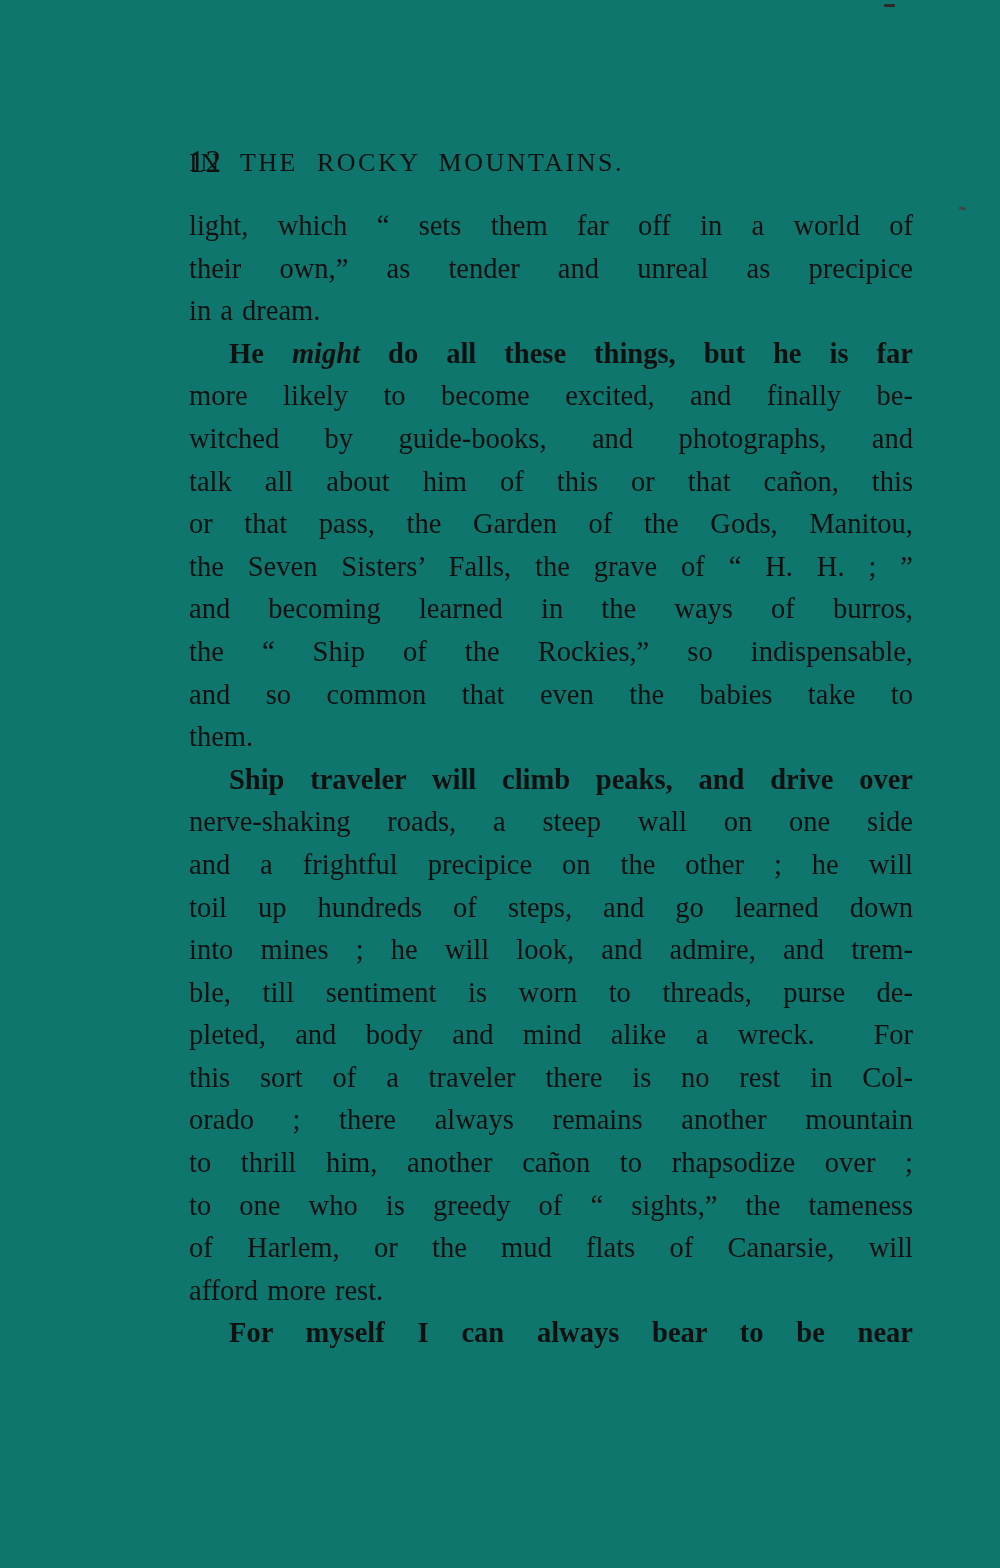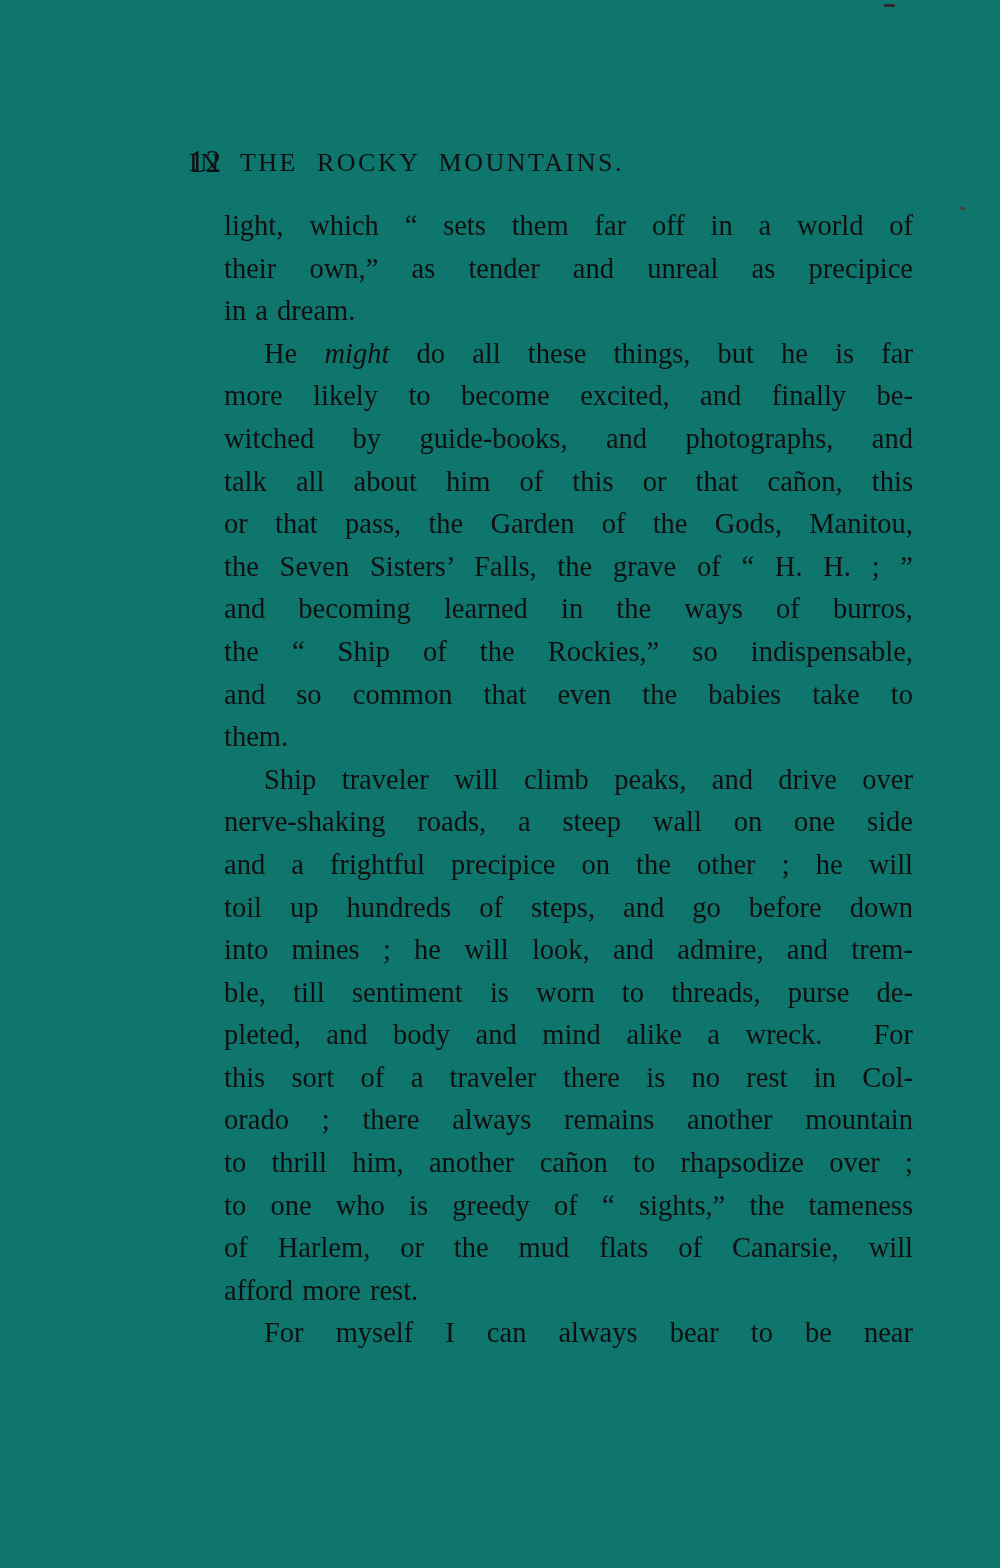--- a/index.html
+++ b/index.html
@@ -37,24 +37,23 @@
     position: absolute;
     left: 189px; top: 205px;
     width: 724px;
     font-size: 28.5px;
     line-height: 42.6px;
   }
   .line {
     text-align: justify;
     text-align-last: justify;
     word-spacing: 0.07em;
-    margin-left: 35px;
   }
   .line.last { text-align-last: left; }
-  .line.indent { text-indent: 40px; }
+  .line.indent { text-indent: 40px; font-weight: bold; }
   .it { font-style: italic; }
   .scan-artifact {
     position: absolute;
     background: #2a2a2a;
   }
   .artifact-top {
     left: 884px; top: 4px; width: 11px; height: 3px;
     border-radius: 1px;
   }
   .artifact-side {
@@ -86,21 +85,21 @@
       <div class="line"><span>talk all about him of this or that cañon, this</span></div>
       <div class="line"><span>or that pass, the Garden of the Gods, Manitou,</span></div>
       <div class="line"><span>the Seven Sisters’ Falls, the grave of “ H. H. ; ”</span></div>
       <div class="line"><span>and becoming learned in the ways of burros,</span></div>
       <div class="line"><span>the “ Ship of the Rockies,” so indispensable,</span></div>
       <div class="line"><span>and so common that even the babies take to</span></div>
       <div class="line last"><span>them.</span></div>
       <div class="line indent"><span>Ship traveler will climb peaks, and drive over</span></div>
       <div class="line"><span>nerve-shaking roads, a steep wall on one side</span></div>
       <div class="line"><span>and a frightful precipice on the other ; he will</span></div>
-      <div class="line"><span>toil up hundreds of steps, and go before down</span></div>
+      <div class="line"><span>toil up hundreds of steps, and go learned down</span></div>
       <div class="line"><span>into mines ; he will look, and admire, and trem-</span></div>
       <div class="line"><span>ble, till sentiment is worn to threads, purse de-</span></div>
       <div class="line"><span>pleted, and body and mind alike a wreck.&nbsp; For</span></div>
       <div class="line"><span>this sort of a traveler there is no rest in Col-</span></div>
       <div class="line"><span>orado ; there always remains another mountain</span></div>
       <div class="line"><span>to thrill him, another cañon to rhapsodize over ;</span></div>
       <div class="line"><span>to one who is greedy of “ sights,” the tameness</span></div>
       <div class="line"><span>of Harlem, or the mud flats of Canarsie, will</span></div>
       <div class="line last"><span>afford more rest.</span></div>
       <div class="line indent"><span>For myself I can always bear to be near</span></div>

